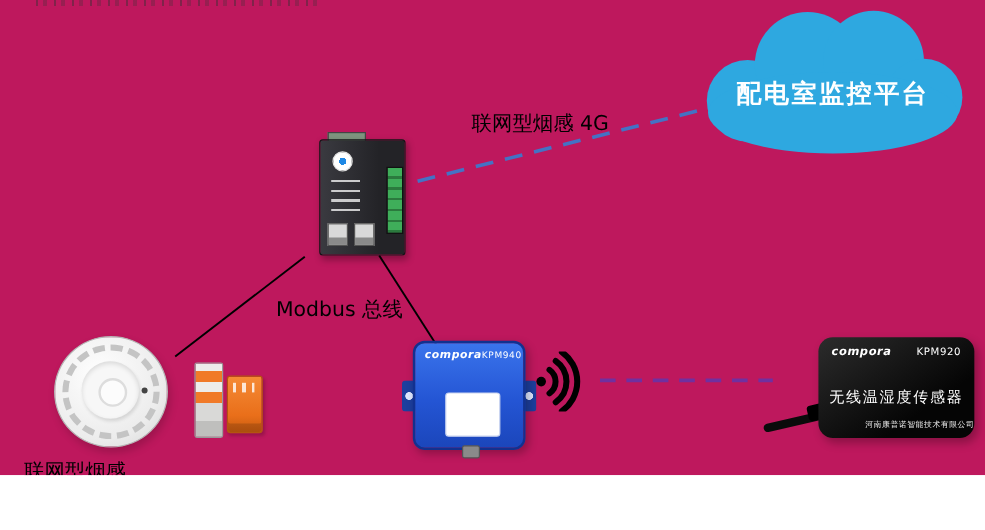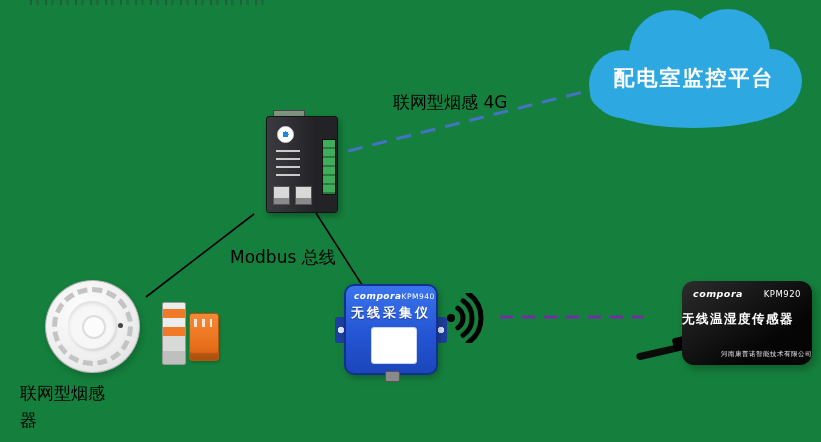--- a/index.html
+++ b/index.html
@@ -1,17 +1,17 @@
 <!DOCTYPE html>
 <html style="--cloud-blue: #2EA8E0; --ethernet-line: #4472C4; --wireless-line: #7030A0; --modbus-line: #000000; --collector-blue: #2455D4; --sensor-black: #050505;"><head>
 <meta charset="utf-8">
 <style>
   html,body{margin:0;padding:0;background:#fff;}
   .stage{
-    position:relative;width:821px;height:442px;background:#15803d;overflow:hidden;
+    position:relative;width:821px;height:396px;background:#be185d;overflow:hidden;
     font-family:"DejaVu Sans","Liberation Sans",sans-serif;color:#000;
   }
   
   .lines-svg{position:absolute;left:0;top:0;width:821px;height:442px;z-index:1;pointer-events:none;}
   .line-eth{stroke:var(--ethernet-line,#4472C4);stroke-width:3;stroke-dasharray:15 10;fill:none;}
   .line-modbus{stroke:var(--modbus-line,#000);stroke-width:1.6;fill:none;}
   .line-wireless{stroke:var(--wireless-line,#7030A0);stroke-width:3.2;stroke-dasharray:13 9;fill:none;}
   
   .clip-artifact{position:absolute;left:30px;top:0;width:235px;height:5px;opacity:.55;z-index:1;
     background:repeating-linear-gradient(90deg,rgba(50,50,50,.8) 0 2px,transparent 2px 6px,rgba(50,50,50,.5) 6px 9px,transparent 9px 15px);}
@@ -80,21 +80,21 @@
   .th-antenna{position:absolute;left:-47px;top:60px;width:57px;height:7px;background:#0b0b0b;border-radius:4px;
     transform:rotate(-13deg);transform-origin:right center;}
   .th-antenna-base{position:absolute;left:-9px;top:56px;width:14px;height:13px;background:#000;border-radius:3px;
     transform:rotate(-13deg);}
   .th-body{position:absolute;inset:0;border-radius:12px;
     background:linear-gradient(145deg,#2c2c2c,var(--sensor-black,#050505) 70%);
     box-shadow:3px 4px 8px rgba(0,0,0,.28);}
   .th-head{display:flex;justify-content:space-between;align-items:baseline;padding:7px 11px 0;color:#fff;}
   .th-brand{font-style:italic;font-weight:bold;font-size:9.5px;letter-spacing:.5px;}
   .th-model{font-size:8.5px;letter-spacing:.5px;}
-  .th-name{text-align:left;color:#fff;font-weight:bold;font-size:12.5px;letter-spacing:1.5px;margin-top:12px;}
+  .th-name{text-align:center;color:#fff;font-weight:normal;font-size:12.5px;letter-spacing:1.5px;margin-top:24px;}
   .th-company{position:absolute;bottom:6px;left:0;width:100%;text-align:right;font-size:6.5px;color:#e8e8e8;
     letter-spacing:.5px;}
   
   .lbl{position:absolute;z-index:3;font-size:17px;color:#000;white-space:nowrap;}
   .lbl-ethernet{left:393px;top:91px;}
   .lbl-gateway{left:145px;top:154px;}
   .lbl-modbus{left:230px;top:246px;}
   .lbl-smoke{left:20px;top:380px;line-height:27px;white-space:normal;width:110px;}
   .lbl-water{left:174px;top:388px;}
 </style>
@@ -150,21 +150,20 @@
   </div>
 
   <div class="collector">
     <div class="col-tab col-tab-l"></div>
     <div class="col-tab col-tab-r"></div>
     <div class="col-body">
       <div class="col-head">
         <span class="col-brand">compora</span>
         <span class="col-model">KPM940</span>
       </div>
-      <div class="col-name">无线采集仪</div>
       <div class="col-panel"></div>
     </div>
     <div class="col-connector"></div>
   </div>
 
   <svg class="wifi" viewBox="0 0 50 50">
     <circle cx="8" cy="25" r="4"></circle>
     <path d="M14.9 15.2 A12 12 0 0 1 14.9 34.8"></path>
     <path d="M20.1 7.8 A21 21 0 0 1 20.1 42.2"></path>
     <path d="M25.2 0.4 A30 30 0 0 1 25.2 49.6"></path>

